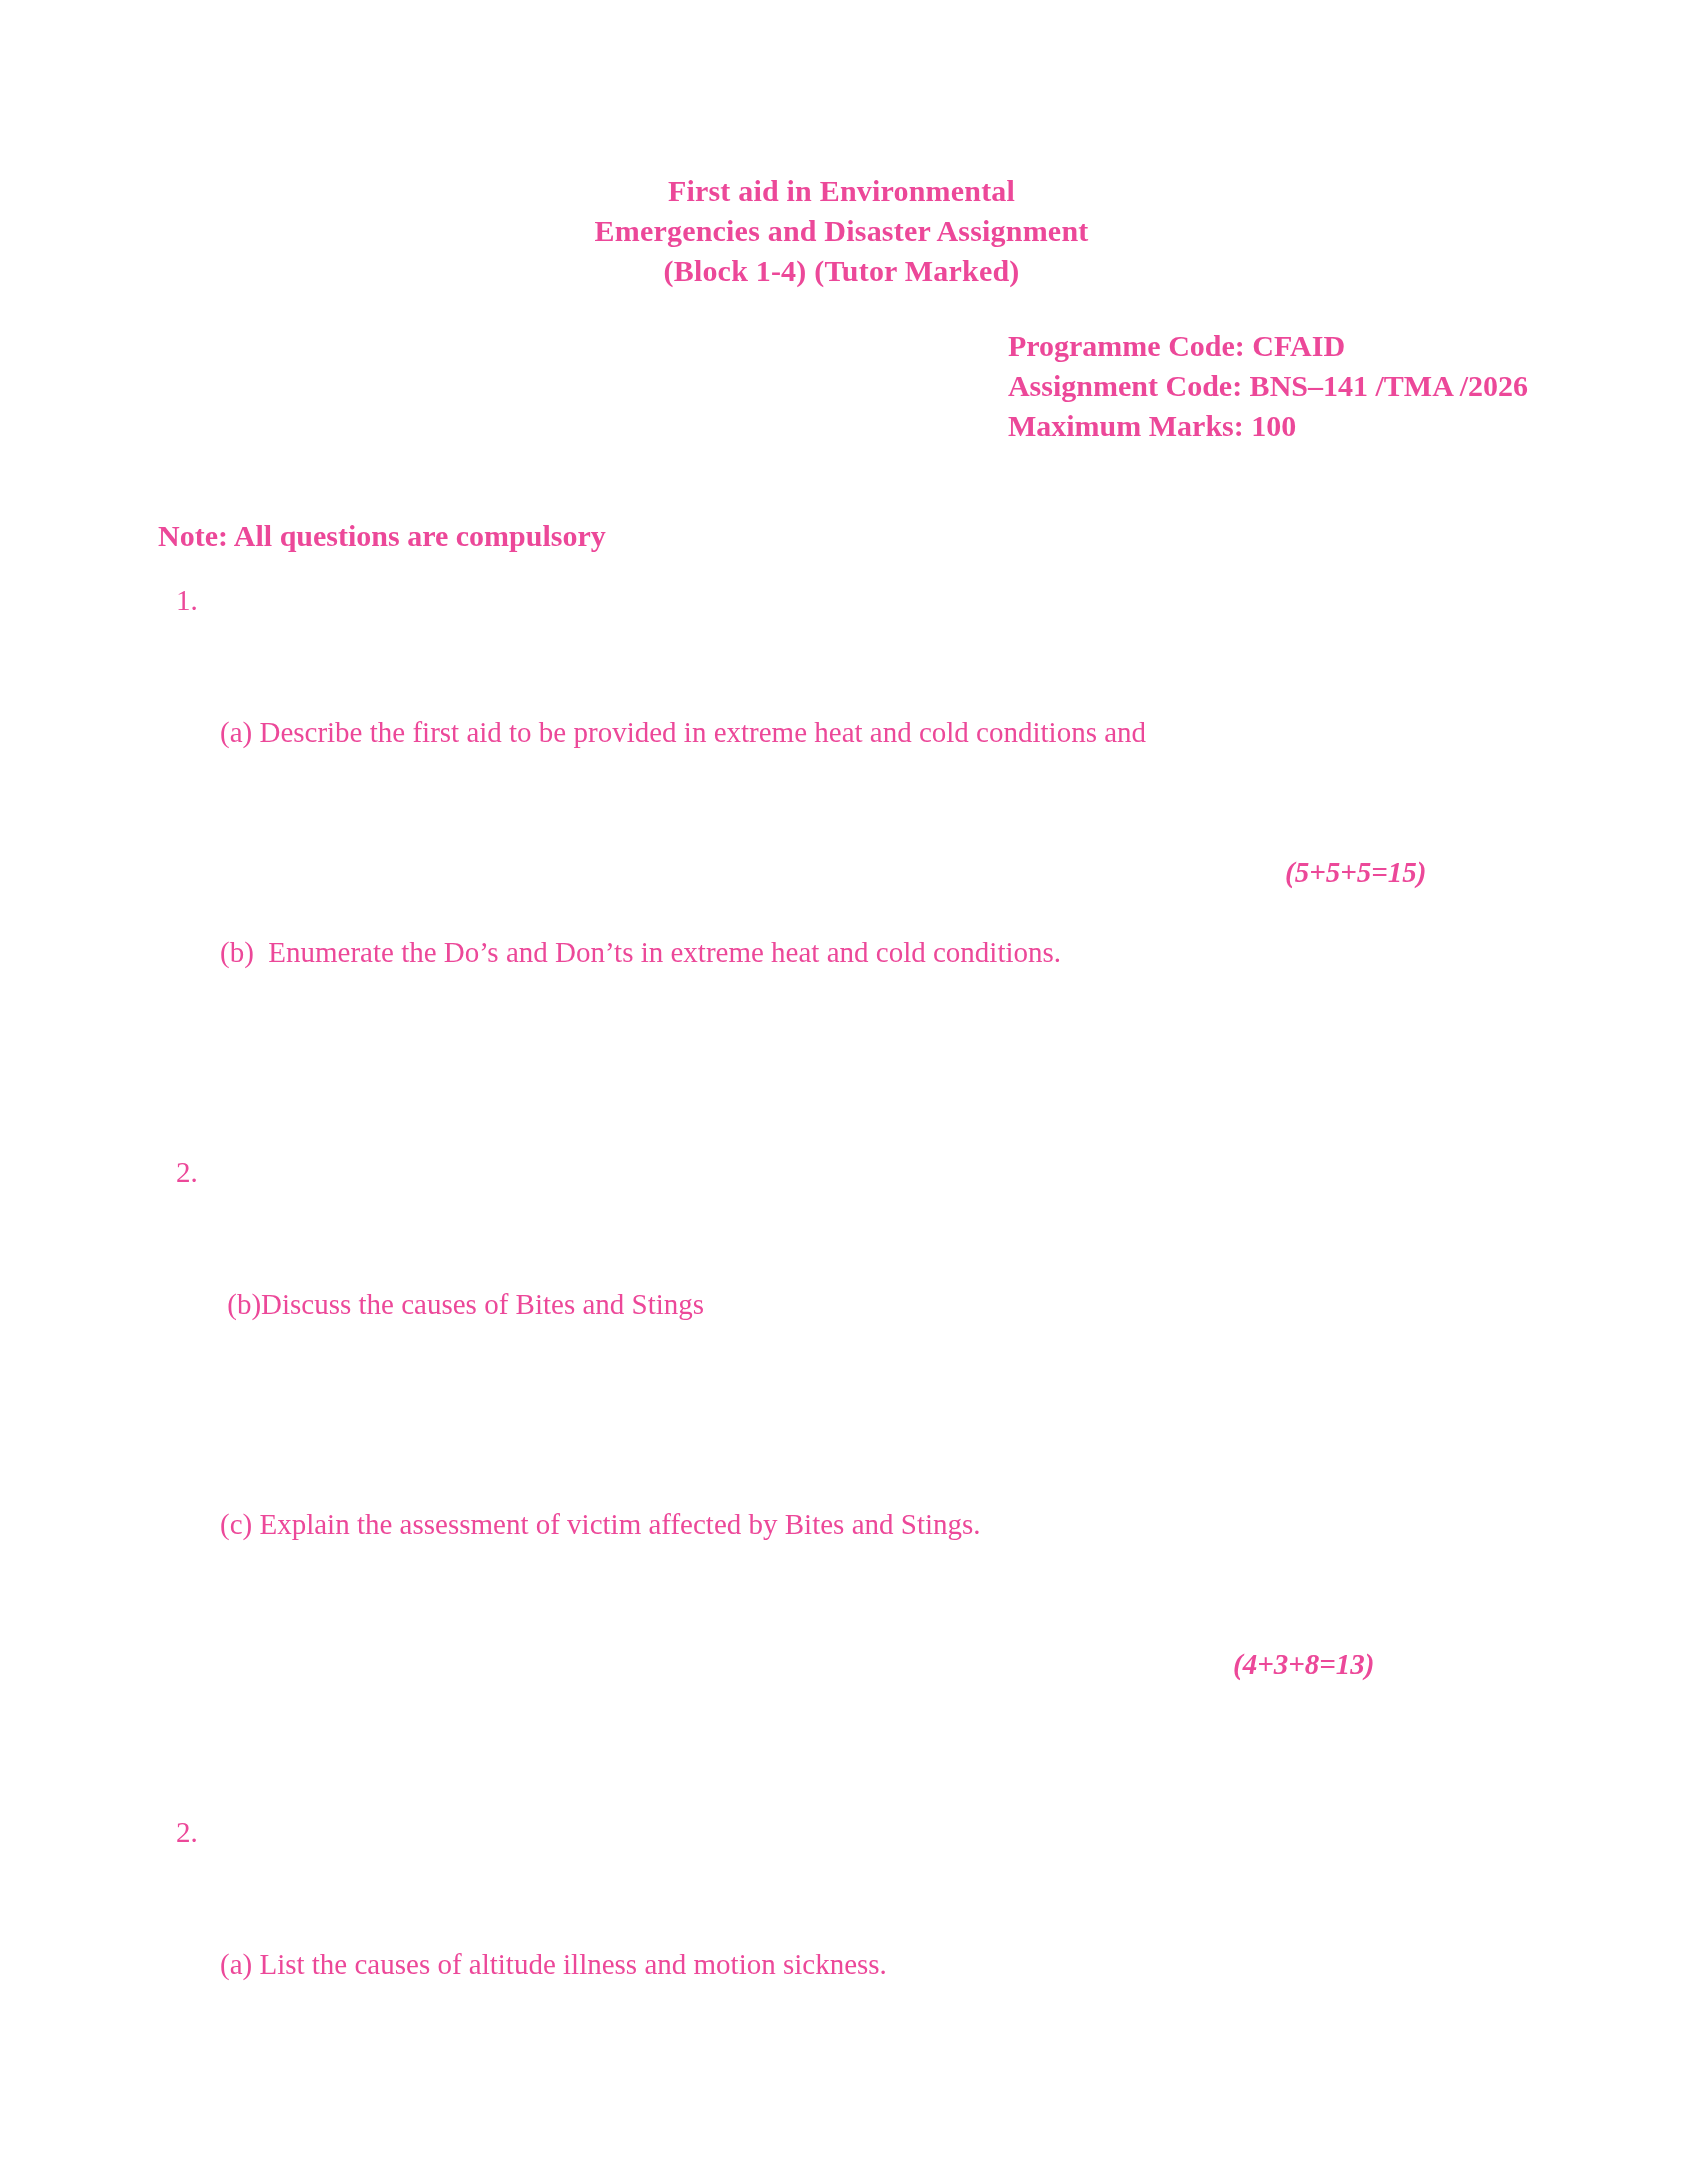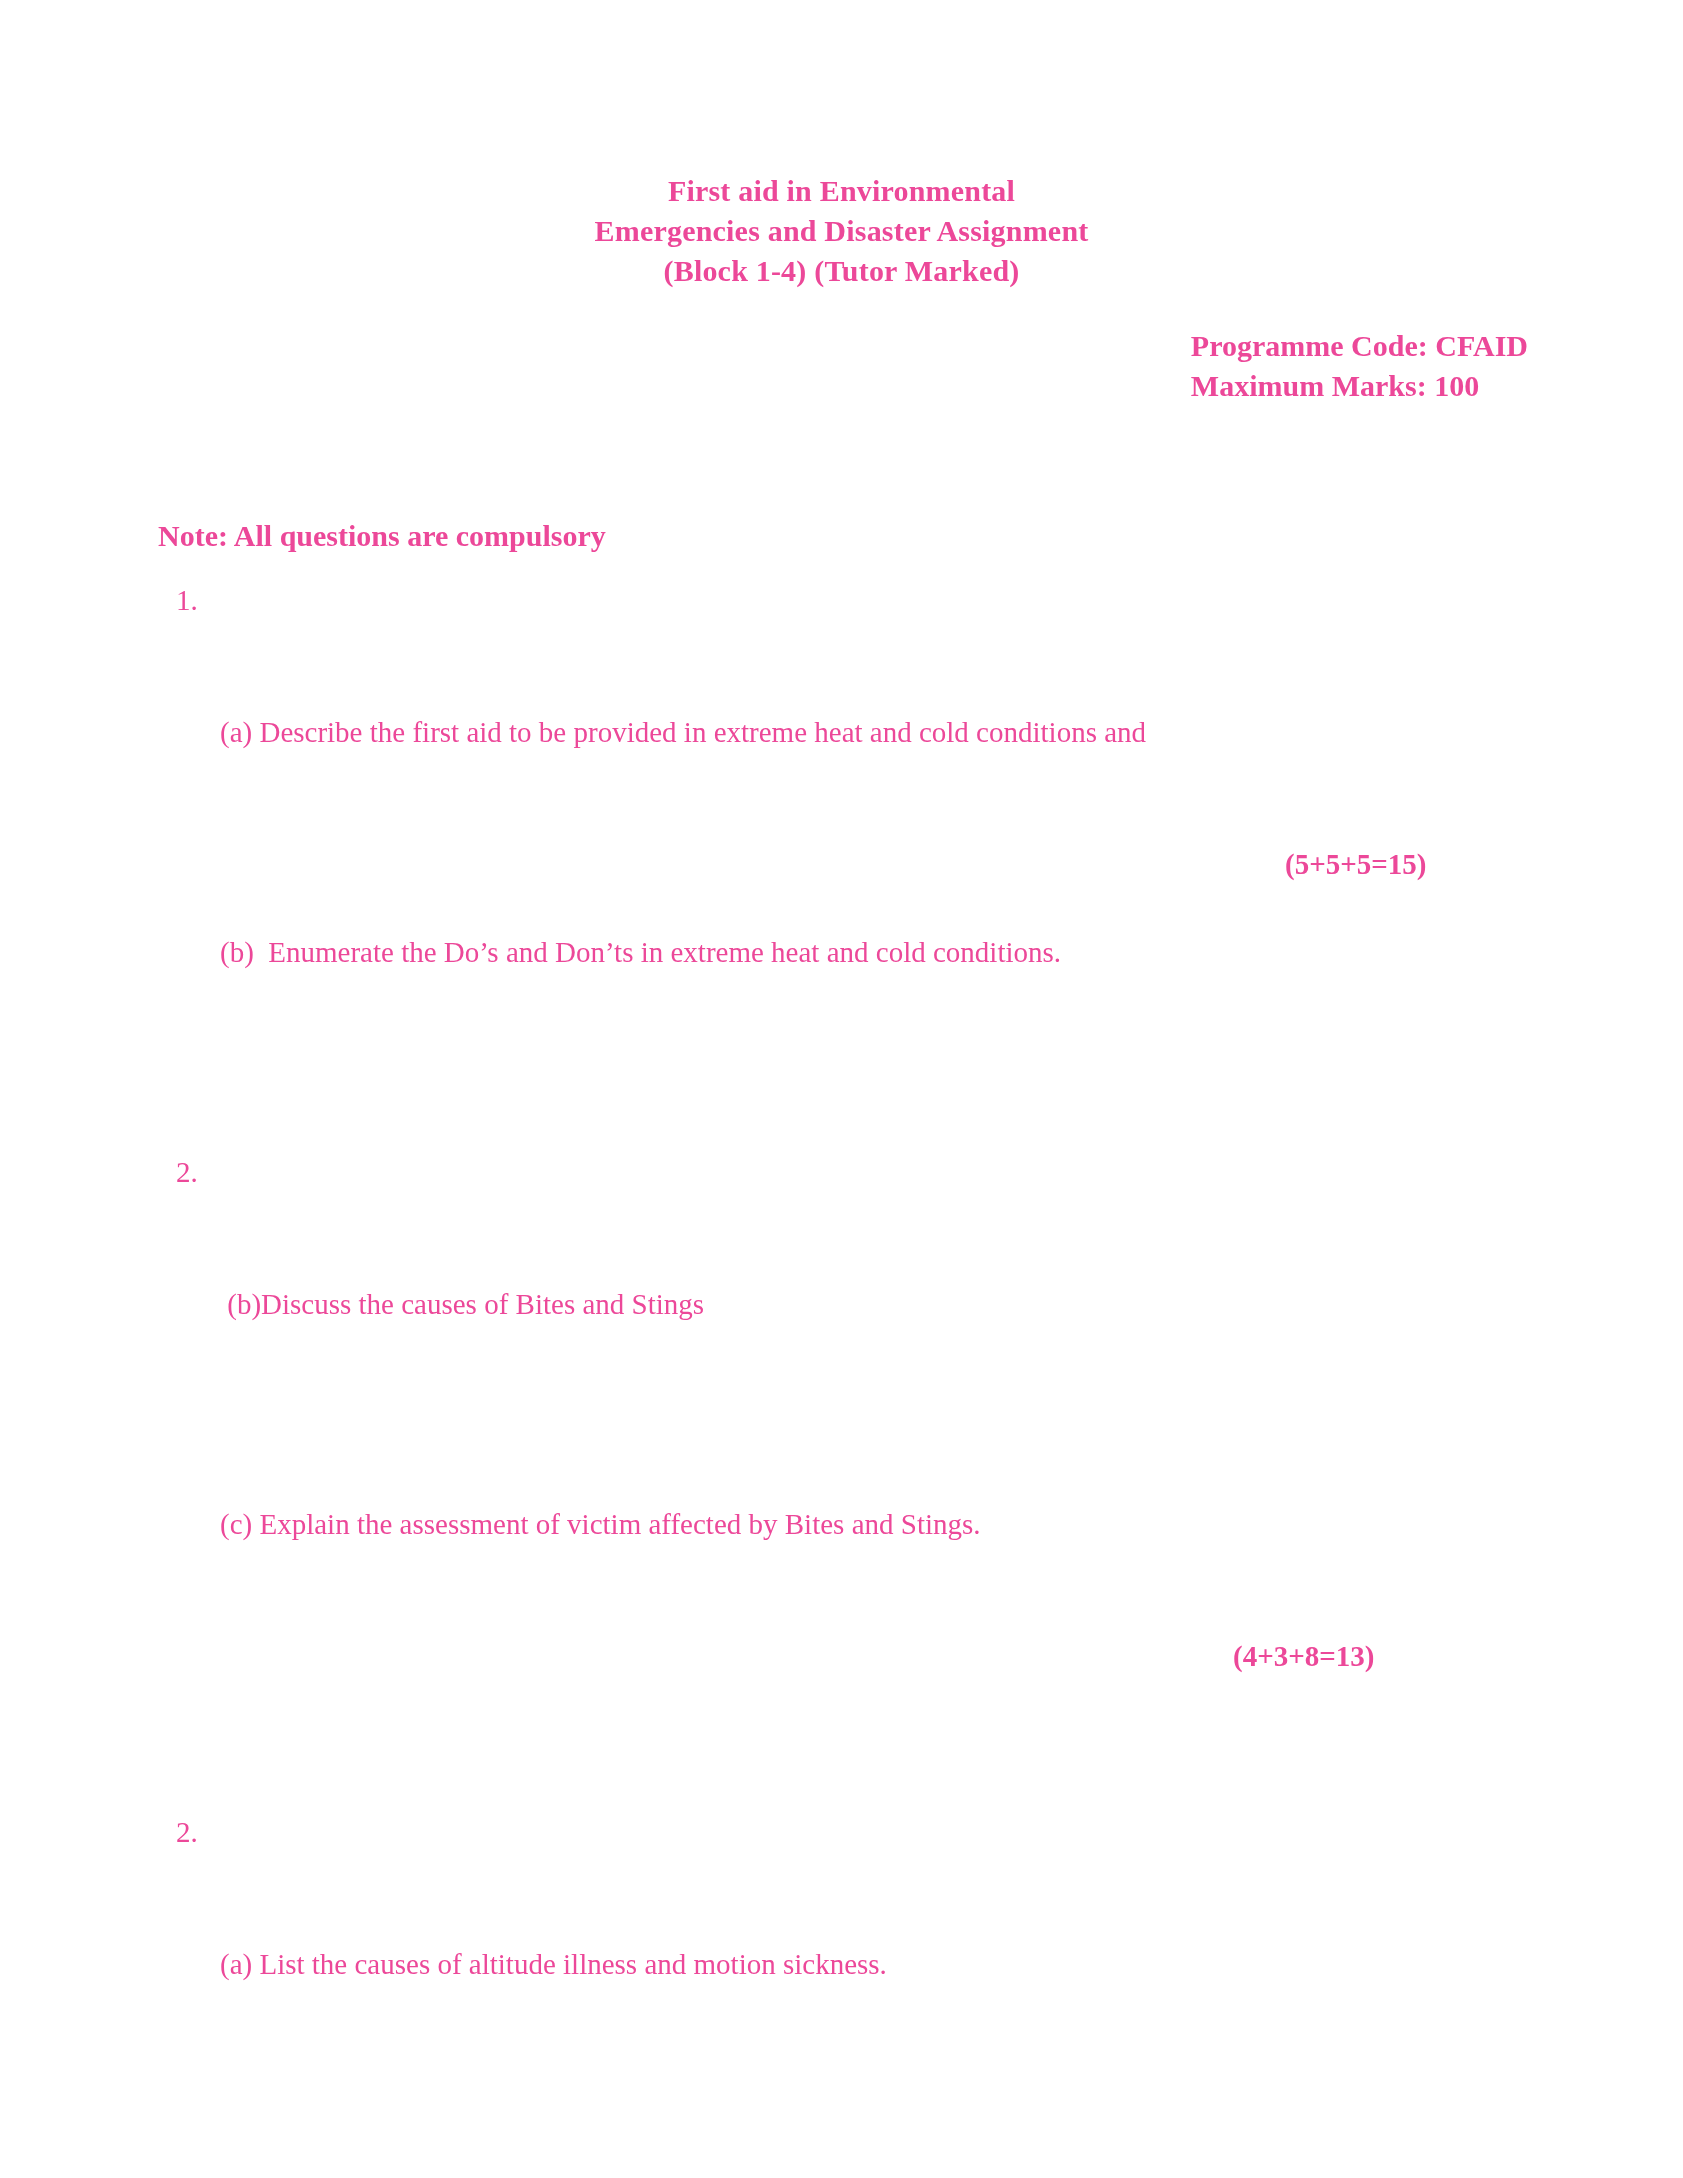--- a/index.html
+++ b/index.html
@@ -88,38 +88,40 @@
     display: block;
     margin-left: 220px;
     margin-right: 149px;
     position: relative;
     white-space: pre-wrap;
   }
 
   .marks {
     font-weight: bold;
     position: absolute;
-    top: 0;
+    top: 8px;
     white-space: pre;
+    font-style: italic;
   }
   .spacer-md { height: 44px; }
 </style>
 </head>
 <body>
 
 <div class="page">
 
   <div class="title-block">
     <div class="title-line">First aid in Environmental</div>
     <div class="title-line">Emergencies and Disaster Assignment</div>
     <div class="title-line">(Block 1-4) (Tutor Marked)</div>
   </div>
 
   <div class="code-block">
     <div class="code-line">Programme Code: CFAID</div>
+    <div class="code-line">Assignment Code: BNS–141 /TMA /2026</div>
     <div class="code-line">Maximum Marks: 100</div>
   </div>
 
   <div class="note">Note: All questions are compulsory</div>
 
   <div class="body">
 
     <div class="qblock">
       <div class="qrow">
         <span class="qnum">1.</span>

